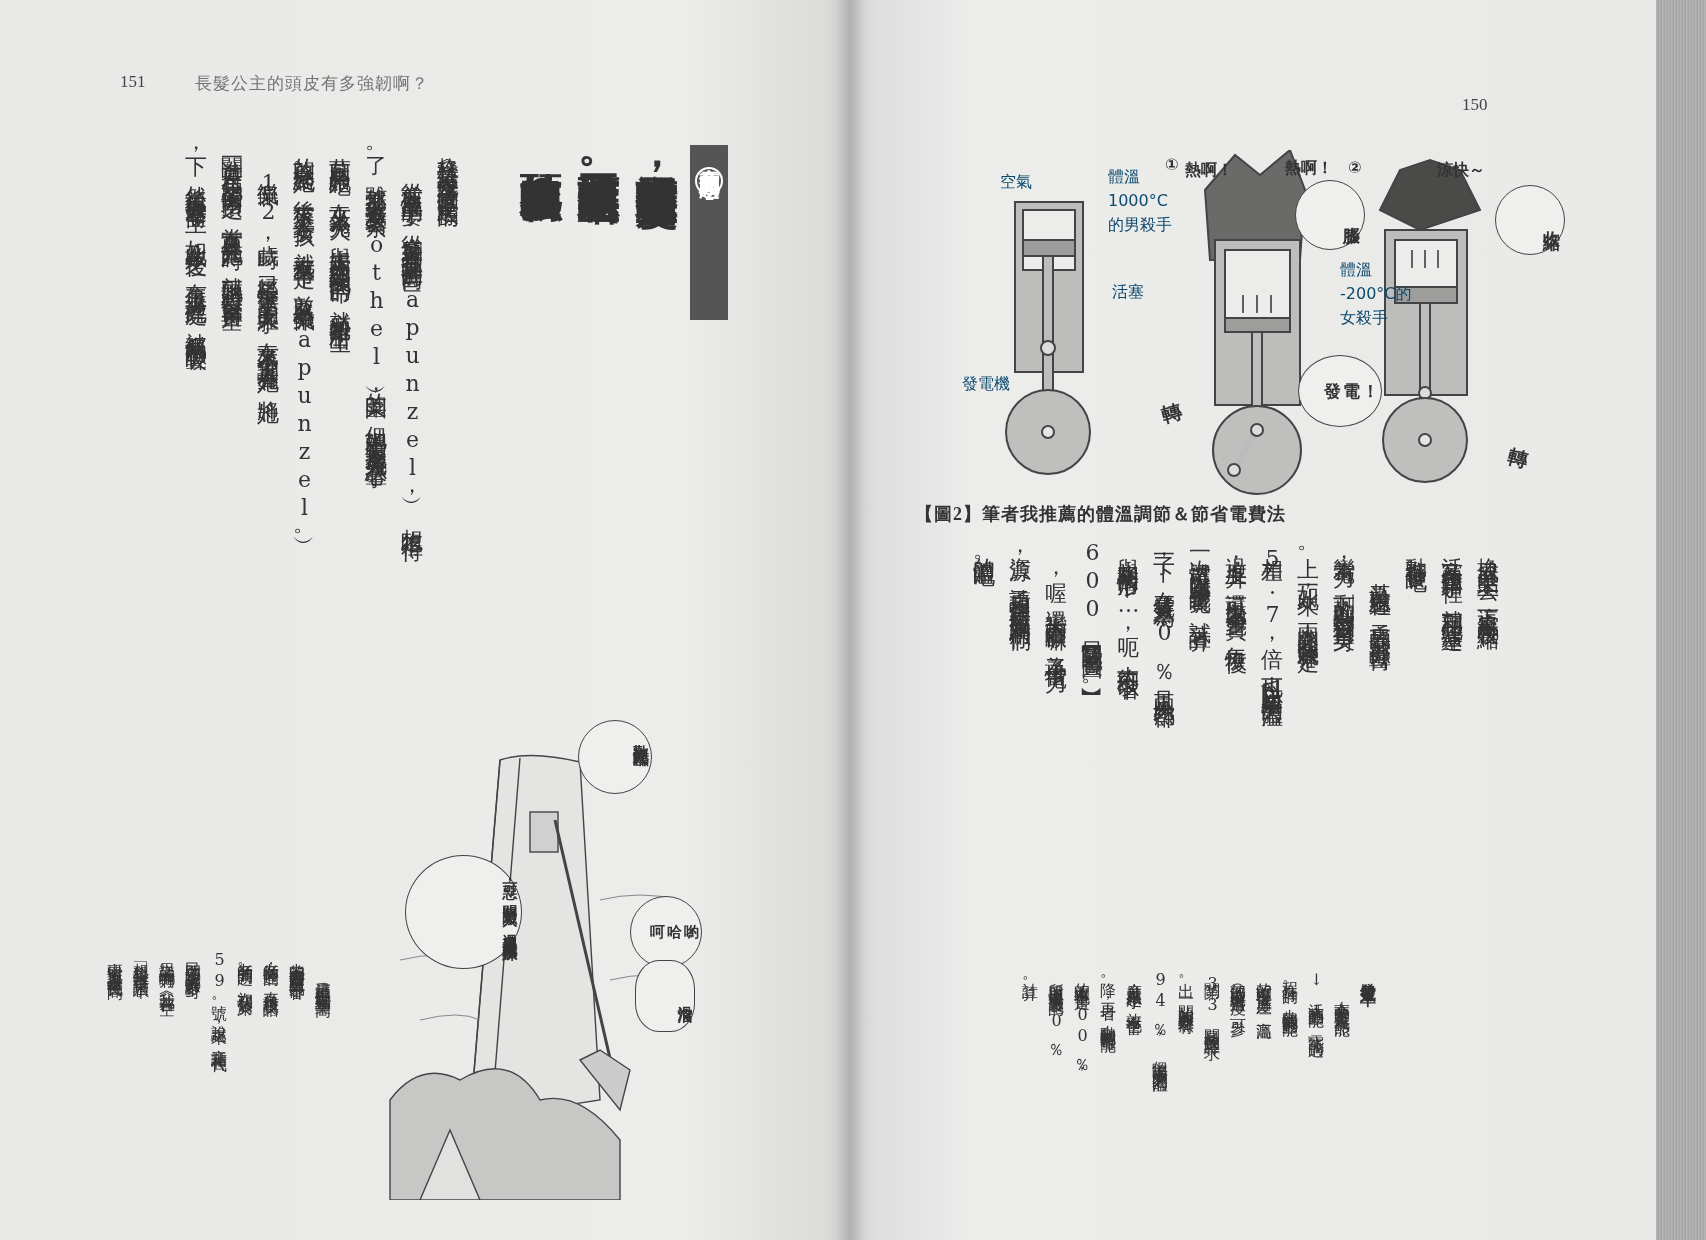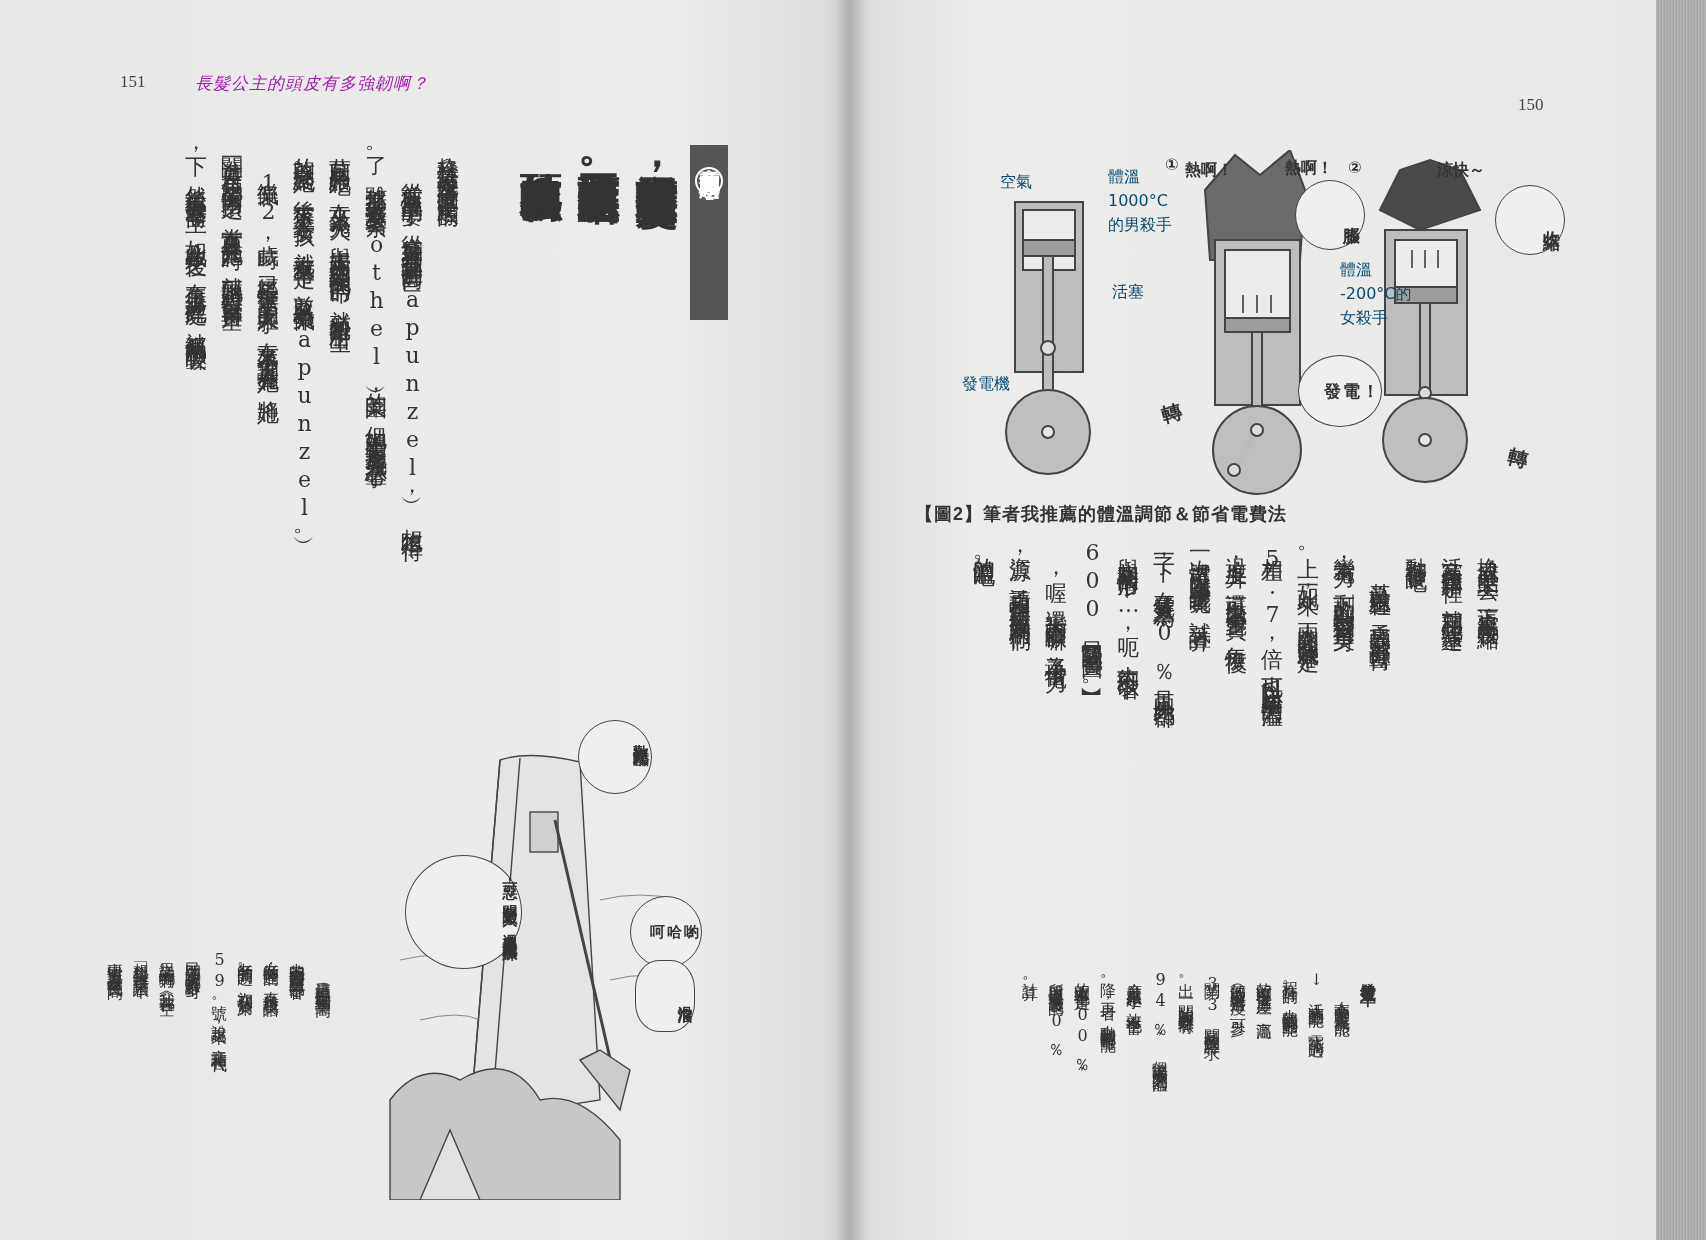--- a/index.html
+++ b/index.html
@@ -14,21 +14,21 @@
   .page-left { position:absolute; left:0; top:0; width:850px; height:1240px;
     background:linear-gradient(90deg,#e8e8e7 0%,#ececeb 80%,#dcdcdb 97%,#c9c9c8 100%); }
   .page-right { position:absolute; left:850px; top:0; width:806px; height:1240px;
     background:linear-gradient(90deg,#c8c8c7 0%,#dedede 3%,#ececeb 15%,#e9e9e8 100%); }
   .page-edge { position:absolute; left:1656px; top:0; width:50px; height:1240px;
     background:repeating-linear-gradient(90deg,#9a9a9a 0px,#cfcfcf 1px,#8c8c8c 2px,#bdbdbd 3px); }
   .gutter { position:absolute; left:835px; top:0; width:30px; height:1240px;
     background:linear-gradient(90deg,rgba(0,0,0,0) 0%,rgba(0,0,0,0.12) 50%,rgba(0,0,0,0) 100%); }
 
   .folio { position:absolute; font-size:17px; color:#444; font-family:"Liberation Serif",serif; }
-  .running-head { position:absolute; font-size:17px; color:#a21caf; letter-spacing:1px;font-style:italic; }
+  .running-head { position:absolute; font-size:17px; color:#737373; letter-spacing:1px; }
 
   .vtext { writing-mode:vertical-rl; text-orientation:upright; position:absolute; }
   .body-col { font-size:22px; line-height:36px; letter-spacing:3px; color:#333; }
   .note-col { font-size:16px; line-height:26px; letter-spacing:2px; color:#333; }
 
   .q-badge { position:absolute; left:690px; top:145px; width:38px; height:175px;
     background:#555; color:#fff; font-family:"DejaVu Sans",sans-serif; font-weight:bold;
     font-size:21px; display:flex; align-items:flex-start; justify-content:center; padding-top:6px; box-sizing:border-box; }
   .q-badge span { writing-mode:vertical-rl; text-orientation:upright; letter-spacing:2px; }
   .q-num { display:inline-block; width:24px; height:24px; border:2px solid #fff; border-radius:50%;
@@ -37,21 +37,21 @@
   .headline { font-family:"DejaVu Sans",sans-serif; font-weight:bold; font-size:42px; line-height:58px;
     letter-spacing:1px; color:#333; }
 
   .bubble { position:absolute; border:1.5px solid #444; border-radius:50%; background:#efefee;
     display:flex; align-items:center; justify-content:flex-end; }
   .bubble span { writing-mode:vertical-rl; text-orientation:upright; font-family:"DejaVu Sans",sans-serif;
     font-weight:bold; font-size:17px; color:#333; letter-spacing:2px; }
 
   .fig-label { position:absolute; font-family:"DejaVu Sans",sans-serif; font-size:16px; color:#0c4a6e; line-height:24px; }
   .fig-bold { position:absolute; font-family:"DejaVu Sans",sans-serif; font-weight:bold; font-size:16px; color:#333; }
-  .fig-caption { position:absolute; left:915px; top:502px; font-family:Liberation Sans, sans-serif;
+  .fig-caption { position:absolute; left:915px; top:502px; font-family:Liberation Serif, serif;
     font-size:18px; color:#333; font-weight:bold; letter-spacing:1px; }
   .note-title { font-family:"DejaVu Sans",sans-serif; font-weight:bold; font-size:16px; }
 </style>
 </head>
 <body>
 
 <div class="spread">
   <div class="page-left"></div>
   <div class="page-right"></div>
   <div class="gutter"></div>
@@ -119,21 +119,21 @@
   <div class="bubble" style="left:630px;top:896px;width:70px;height:70px;">
       <span style="writing-mode:horizontal-tb;font-size:15px;">呵哈喲</span>
     </div>
   <div class="bubble" style="left:405px;top:855px;width:115px;height:112px;">
       <span style="height:82px;font-size:15px;line-height:22px;">可惡，明明是敵人…還爬得如此熟練！</span>
     </div>
   <div class="bubble" style="left:635px;top:960px;width:58px;height:70px;border-radius:40%;">
       <span style="font-size:15px;">滑溜</span>
     </div>
 
-  <div class="folio" style="left:1518px;top:95px;">150</div>
+  <div class="folio" style="left:1462px;top:95px;">150</div>
 
   <svg style="position:absolute;left:960px;top:150px;" width="580" height="350">
     <g stroke="#444" stroke-width="2">
 
       <rect x="55" y="52" width="68" height="170" fill="#bdbdbc"></rect>
       <rect x="63" y="60" width="52" height="60" fill="#ececeb"></rect>
       <rect x="63" y="90" width="52" height="16" fill="#9d9d9c"></rect>
       <rect x="83" y="106" width="10" height="160" fill="#bdbdbc"></rect>
       <circle cx="88" cy="198" r="7" fill="#ddd"></circle>
       <circle cx="88" cy="260" r="7" fill="#ddd"></circle>

